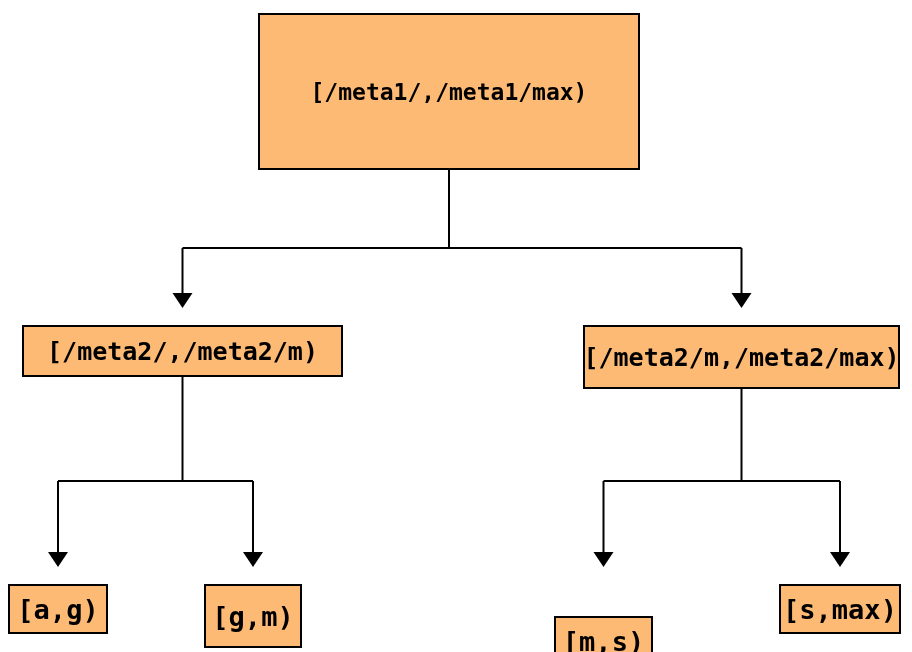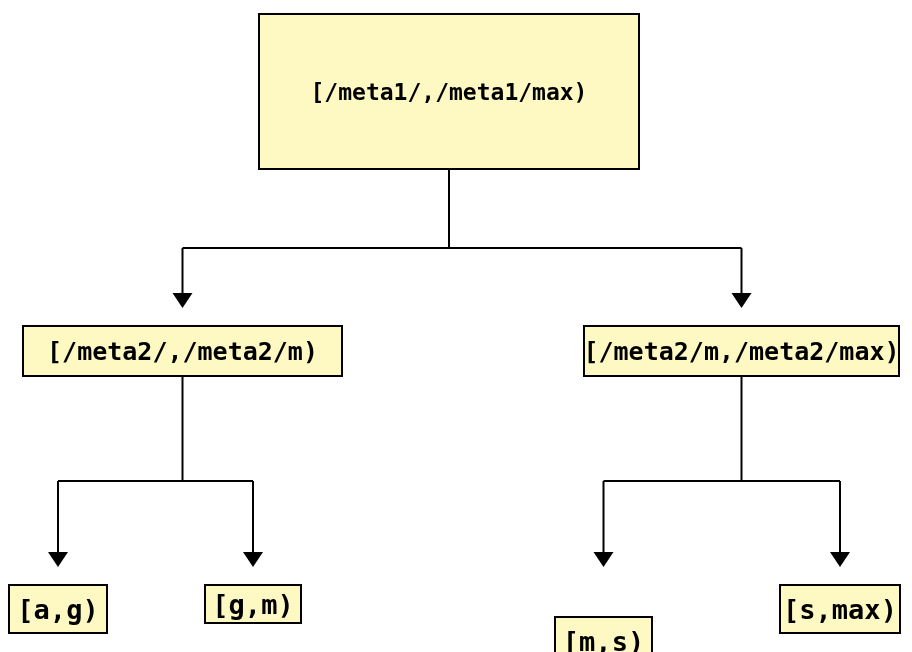--- a/index.html
+++ b/index.html
@@ -19,21 +19,21 @@
     position: absolute;
     left: 0;
     top: 0;
     width: 912px;
     height: 652px;
   }
   .node {
     position: absolute;
     box-sizing: border-box;
     border: 2px solid #000000;
-    background: #fef9c3;
+    background: #fdba74;
     display: flex;
     align-items: center;
     justify-content: center;
     color: #000000;
     font-weight: bold;
     white-space: nowrap;
   }
   .node-root { font-size: 23px; }
   .node-mid  { font-size: 25px; }
   .node-leaf { font-size: 27px; }
@@ -65,29 +65,29 @@
     </svg>
 
   <div class="node node-root" id="node-root" style="left: 258px; top: 13px; width: 382px; height: 157px;">
     <span>[/meta1/,/meta1/max)</span>
   </div>
 
   <div class="node node-mid" id="node-left" style="left: 22px; top: 325px; width: 321px; height: 52px;">
     <span>[/meta2/,/meta2/m)</span>
   </div>
 
-  <div class="node node-mid" id="node-right" style="left: 583px; top: 325px; width: 317px; height: 52px;">
+  <div class="node node-mid" id="node-right" style="left: 583px; top: 325px; width: 317px; height: 64px;">
     <span>[/meta2/m,/meta2/max)</span>
   </div>
 
   <div class="node node-leaf" id="node-leaf_ag" style="left: 8px; top: 584px; width: 100px; height: 50px;">
     <span>[a,g)</span>
   </div>
 
-  <div class="node node-leaf" id="node-leaf_gm" style="left: 204px; top: 584px; width: 98px; height: 40px;">
+  <div class="node node-leaf" id="node-leaf_gm" style="left: 204px; top: 584px; width: 98px; height: 64px;">
     <span>[g,m)</span>
   </div>
 
   <div class="node node-leaf" id="node-leaf_ms" style="left: 554px; top: 584px; width: 99px; height: 50px; margin-top: 32px;">
     <span>[m,s)</span>
   </div>
 
   <div class="node node-leaf" id="node-leaf_smax" style="left: 779px; top: 584px; width: 122px; height: 50px; align-items: center;">
     <span>[s,max)</span>
   </div>

